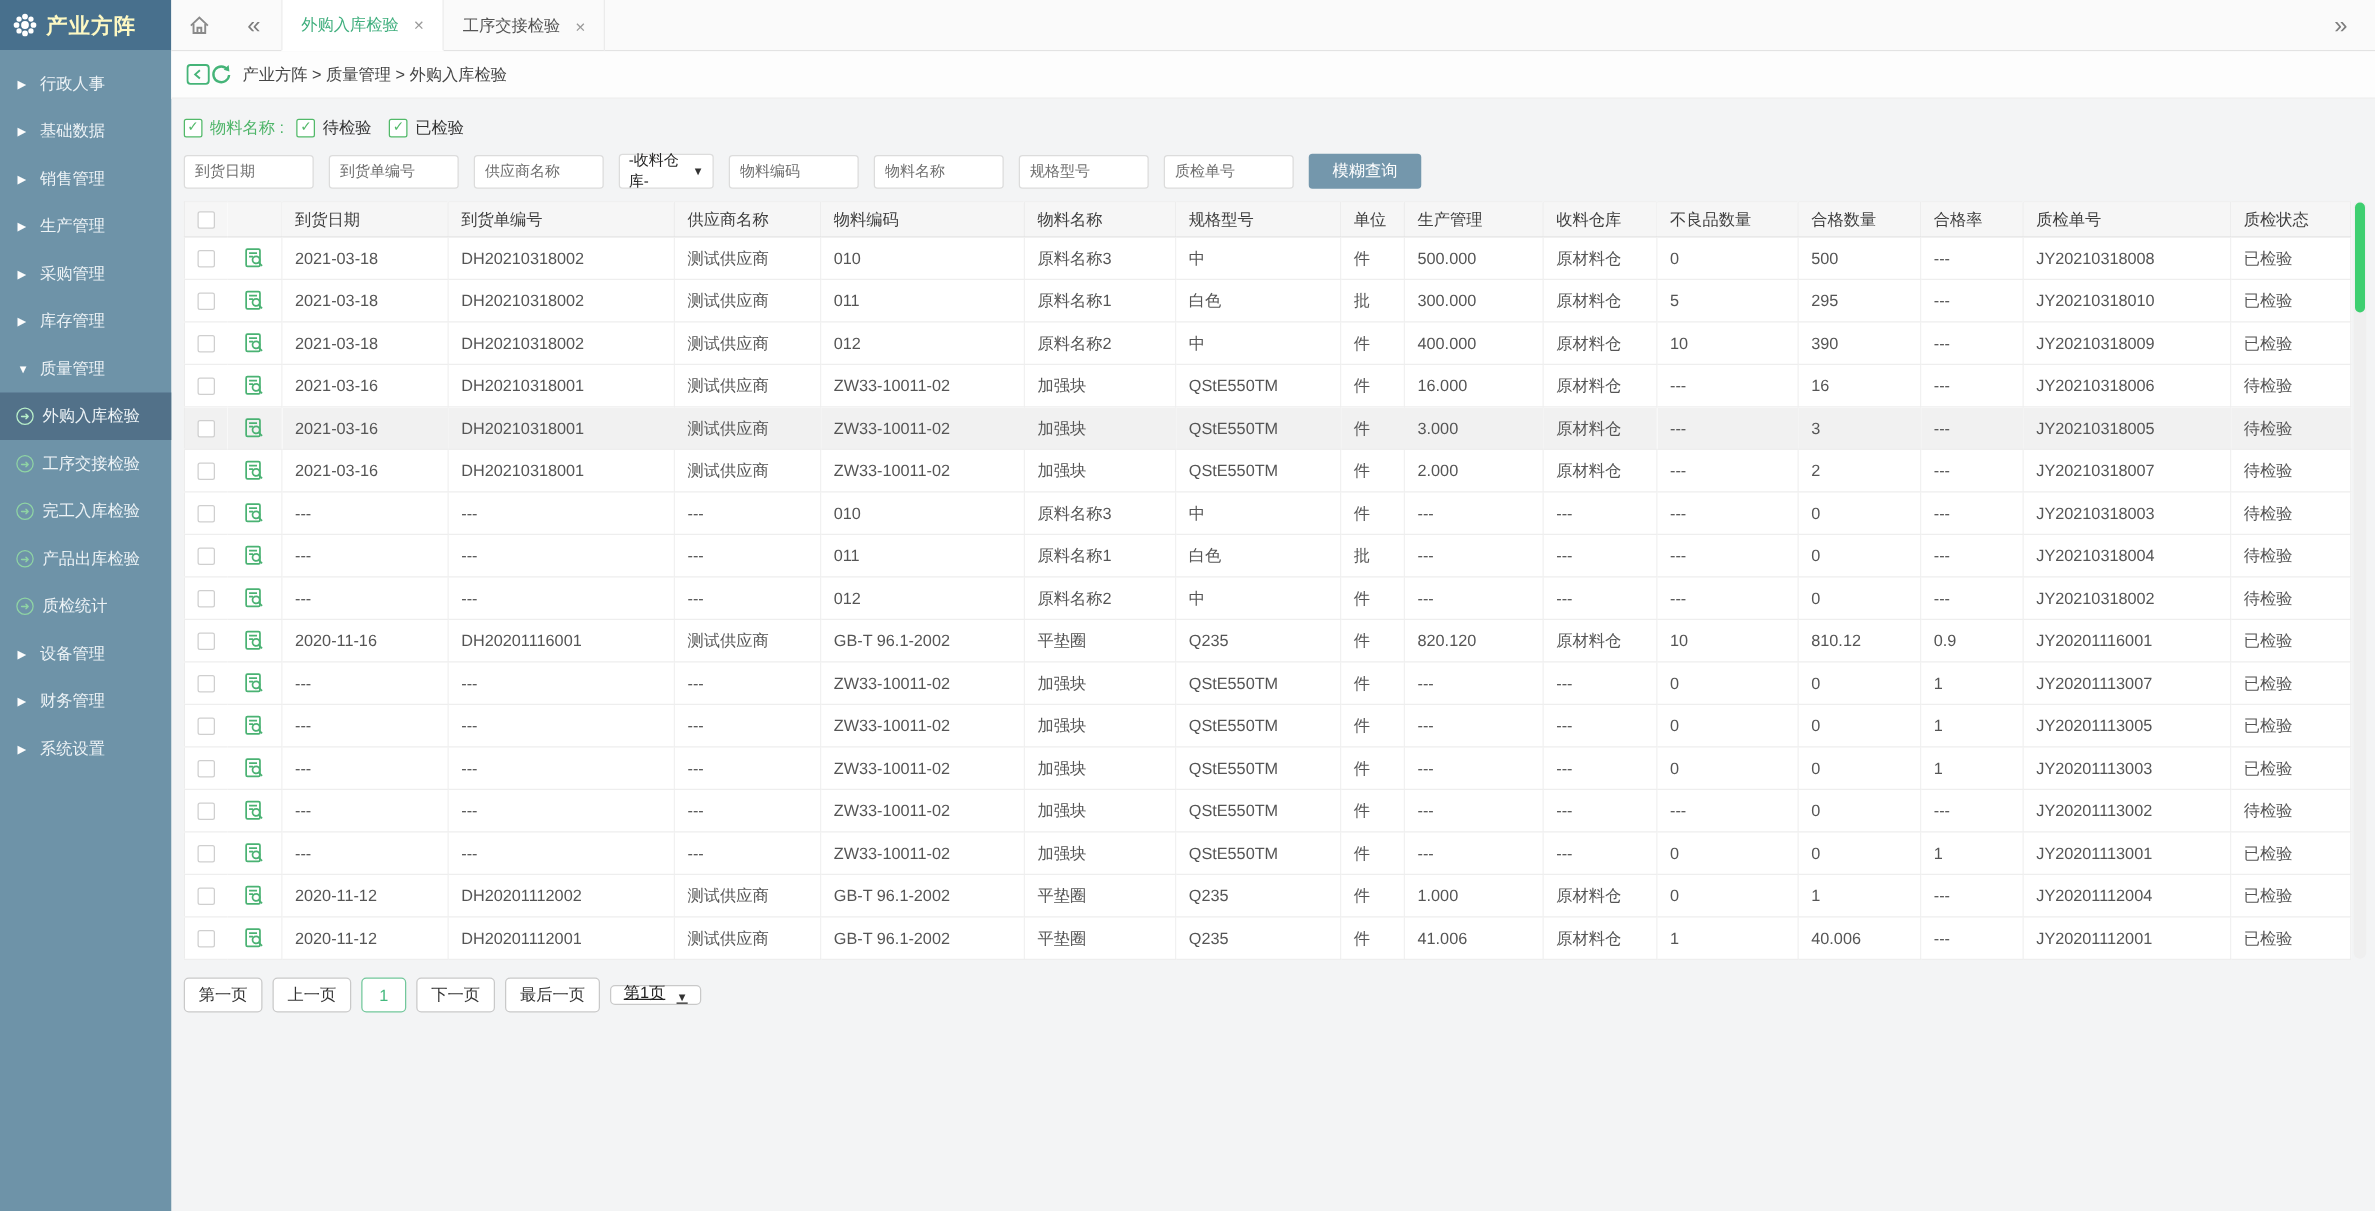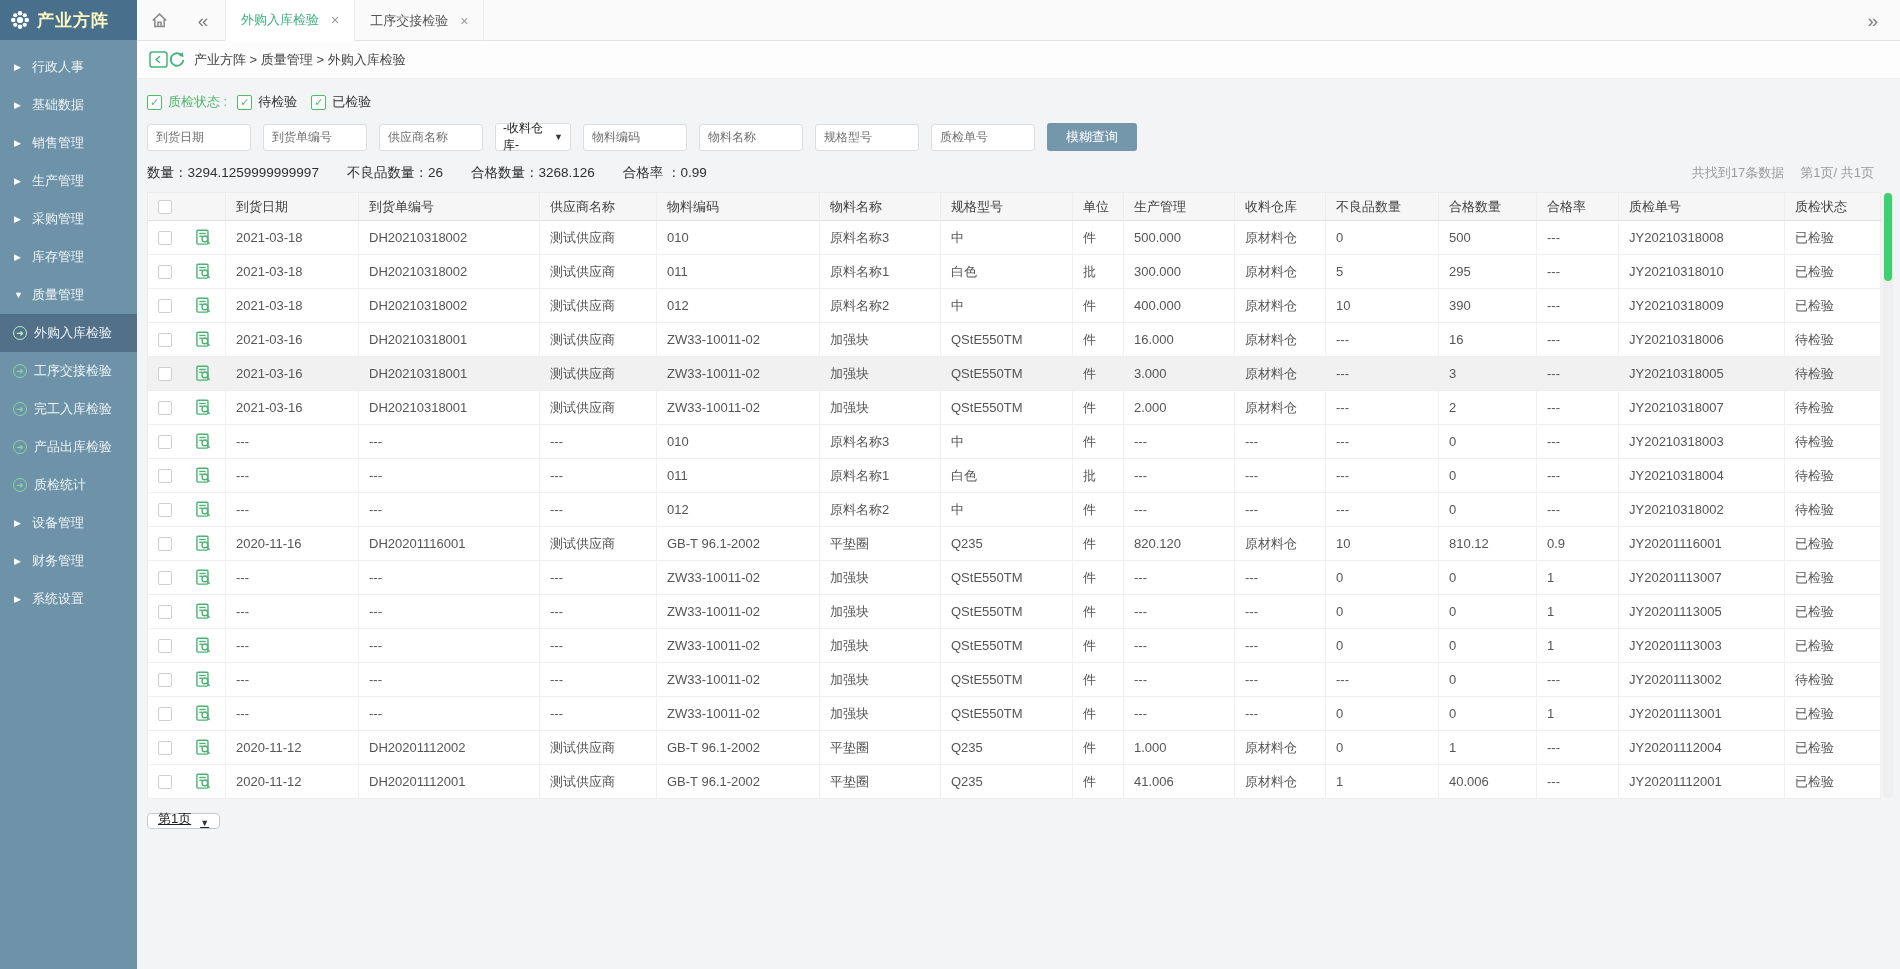--- a/index.html
+++ b/index.html
@@ -191,21 +191,21 @@
           <polygon points="16.6,1.2 17.2,6.8 12.2,5.4" fill="#45b478"></polygon>
         </svg>
       </span>
       <span class="crumb-text">产业方阵 &gt; 质量管理 &gt; 外购入库检验</span>
     </div>
 
     <div class="content">
 
       <div class="status-row">
         <span class="cb cb-green">✓</span>
-        <span class="status-label">质检状态 :</span>
+        <span class="status-label">物料名称 :</span>
         <span style="display:flex;align-items:center;">
             <span class="cb cb-green">✓</span>
             <span class="opt-label">待检验</span>
             <span class="cb cb-green">✓</span>
             <span class="opt-label">已检验</span>
           </span>
       </div>
 
       <div class="filter-row">
         <span style="display:flex;gap:12px;align-items:center;">
@@ -217,32 +217,20 @@
               <span class="caret">▼</span>
             </div>
             <input class="f-input" placeholder="物料编码" style="">
             <input class="f-input" placeholder="物料名称" style="">
             <input class="f-input" placeholder="规格型号" style="">
             <input class="f-input" placeholder="质检单号" style="">
           </span>
         <button class="btn-search">模糊查询</button>
       </div>
 
-      <div class="stats-row">
-        <span style="display:flex;">
-            <span class="stat">数量：3294.1259999999997</span>
-            <span class="stat">不良品数量：26</span>
-            <span class="stat">合格数量：3268.126</span>
-            <span class="stat">合格率 ：0.99</span>
-          </span>
-        <span class="result-info">
-          <span>共找到17条数据</span>
-          <span>第1页/ 共1页</span>
-        </span>
-      </div>
 
       <div class="table-wrap">
         <table>
           <colgroup>
               <col style="width: 34px;">
               <col style="width: 44px;">
               <col style="width: 133px;">
               <col style="width: 181px;">
               <col style="width: 117px;">
               <col style="width: 163px;">
@@ -721,20 +709,27 @@
                 <td>已检验</td>
               </tr>
             </tbody>
         </table>
         <div class="v-scroll">
           <div class="v-thumb"></div>
         </div>
       </div>
 
       <div class="pagination">
+        <span style="display:flex;gap:8px;">
+            <button class="pg-btn">第一页</button>
+            <button class="pg-btn">上一页</button>
+            <button class="pg-btn active">1</button>
+            <button class="pg-btn">下一页</button>
+            <button class="pg-btn">最后一页</button>
+          </span>
         <span class="pg-select">
           <span>第1页</span>
           <span class="caret">▼</span>
         </span>
       </div>
 
     </div>
   </div>
 </div>
 

